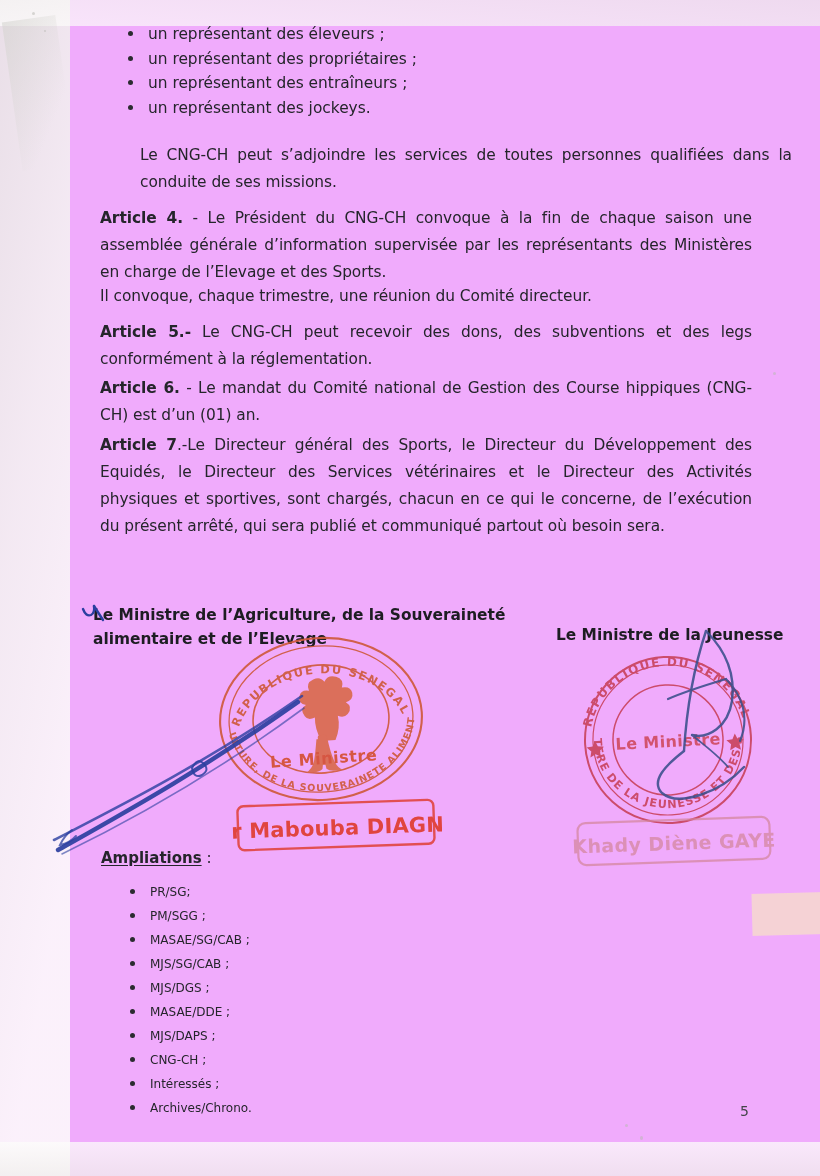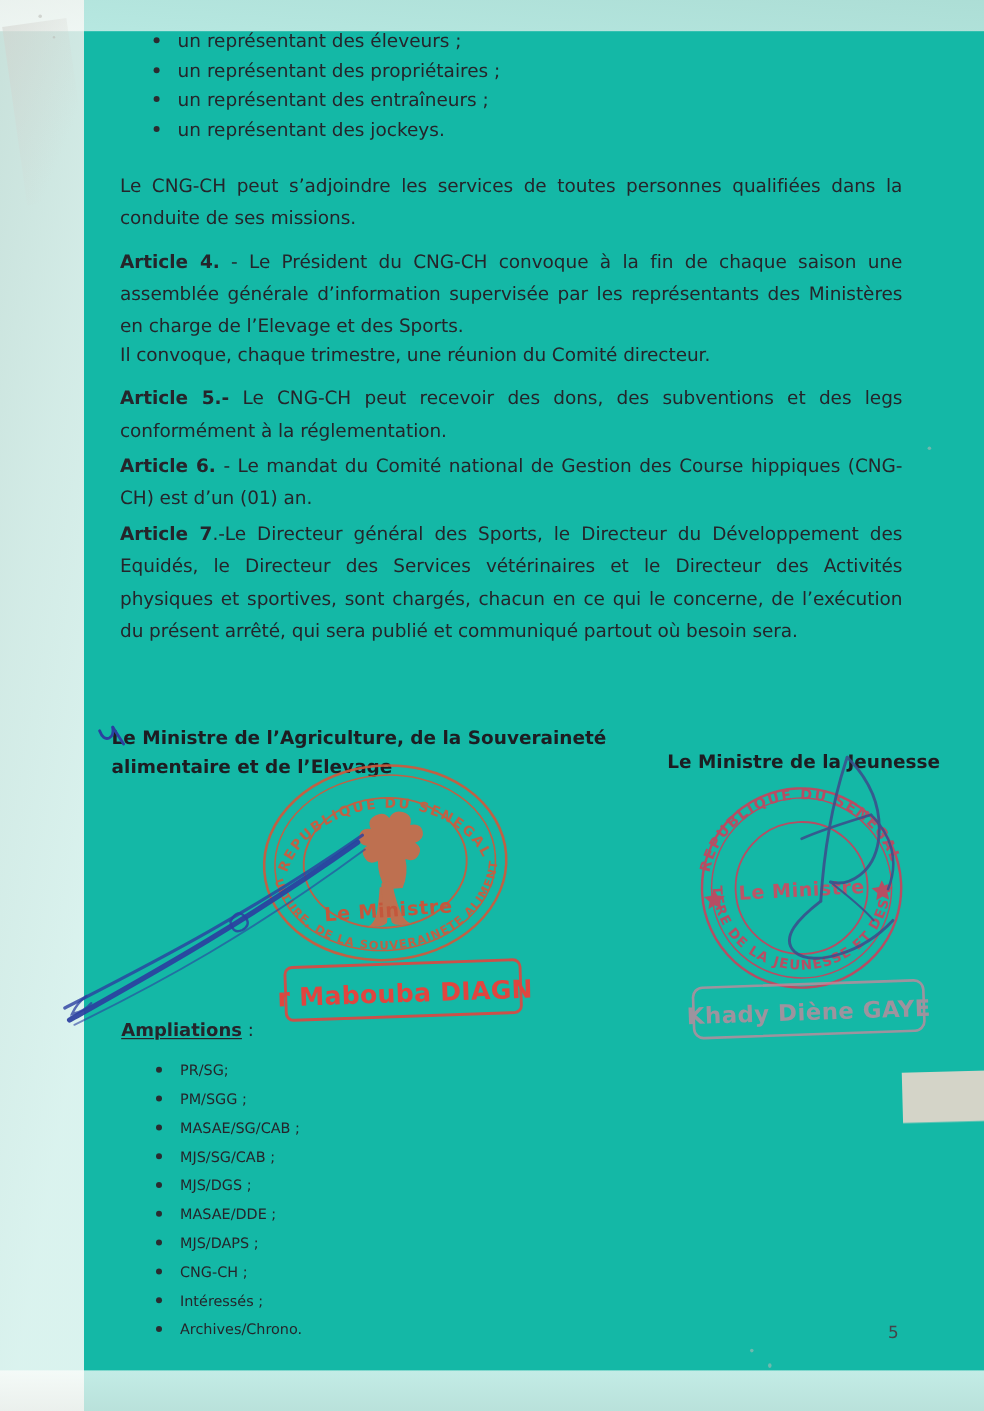--- a/index.html
+++ b/index.html
@@ -9,21 +9,21 @@
     background: #ffffff;
   }
   body {
     font-family: "DejaVu Sans", sans-serif;
   }
   .page {
     position: relative;
     width: 820px;
     height: 1176px;
     margin: 0 auto;
-    background: #14b8a6;
+    background: #f0abfc;
     overflow: hidden;
     color: #24242a;
   }
   
   .scan-edge-left {
     position: absolute;
     left: 0; top: 0;
     width: 70px; height: 1176px;
     background: linear-gradient(100deg, #e8e8e4 0%, #f4f4f1 38%, #fdfdfb 78%);
     opacity: .85;
@@ -174,21 +174,21 @@
 
   <div class="content">
 
     <ul class="bullets" id="top-bullets">
       <li><span>un représentant des éleveurs ;</span></li>
       <li><span>un représentant des propriétaires ;</span></li>
       <li><span>un représentant des entraîneurs ;</span></li>
       <li><span>un représentant des jockeys.</span></li>
     </ul>
 
-    <div class="body-text" style="top:142px;">
+    <div class="body-text" style="top:142px;margin-left:40px;">
       <span>Le CNG-CH peut s’adjoindre les services de toutes personnes qualifiées dans la conduite de ses missions.</span>
     </div>
 
     <div class="body-text" style="top:205px;">
       <b>Article 4.</b><span> - Le Président du CNG-CH convoque à la fin de chaque saison une assemblée générale d’information supervisée par les représentants des Ministères en charge de l’Elevage et des Sports.</span>
     </div>
 
     <div class="body-text" style="top:283px;">
       <span>Il convoque, chaque trimestre, une réunion du Comité directeur.</span>
     </div>

